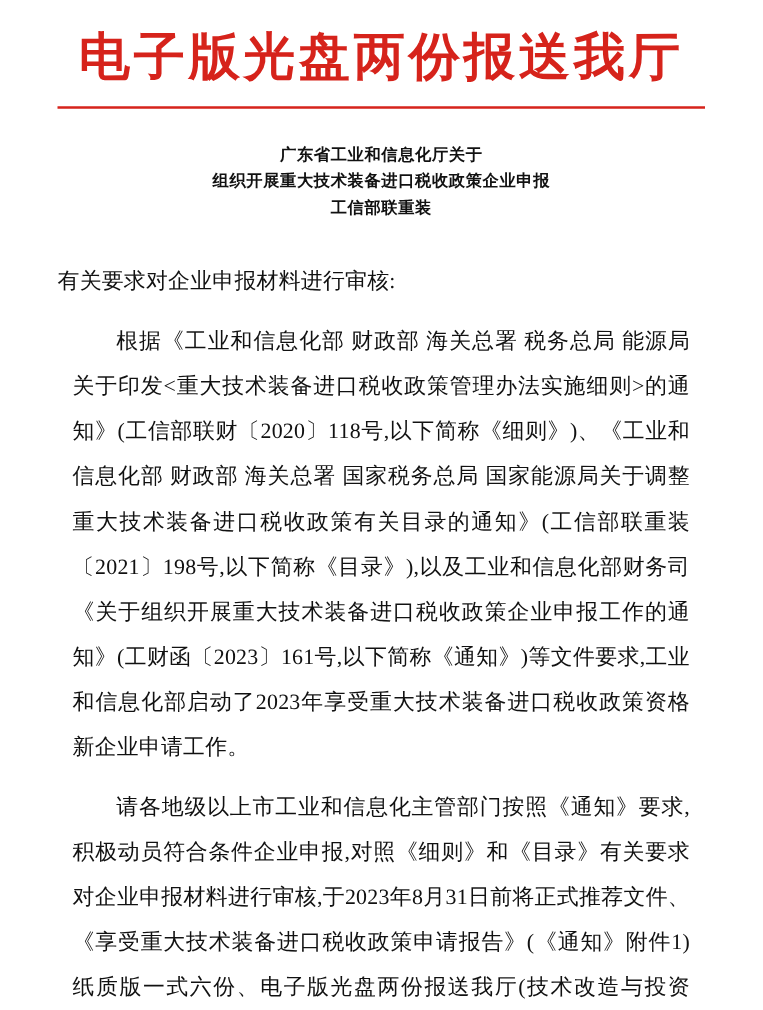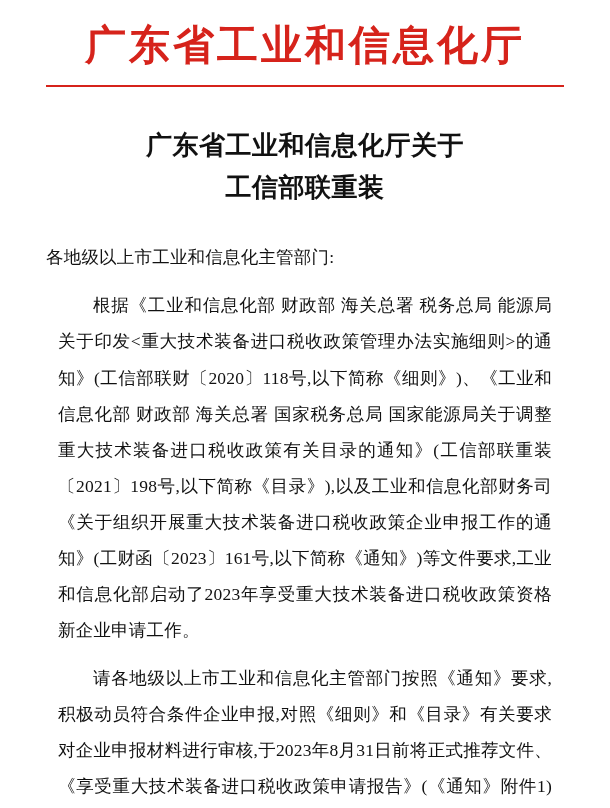--- a/index.html
+++ b/index.html
@@ -34,24 +34,24 @@
     line-height: 1.15;
     white-space: nowrap;
   }
   .letterhead-rule {
     margin-top: 16px;
     height: 2px;
     background: #d6231b;
     width: 100%;
   }
   .doc-title {
-    margin-top: 38px;
+    margin-top: 26px;
     text-align: center;
     font-weight: bold;
-    font-size: 26px;
+    font-size: 13px;
     line-height: 1.62;
     letter-spacing: 0.5px;
   }
   .doc-title .line {
     display: block;
     white-space: nowrap;
   }
   .body-text {
     margin-top: 30px;
     font-size: 17.5px;
@@ -67,28 +67,29 @@
     margin: 12px;
     text-indent: 2em;
   }
 </style>
 </head>
 <body>
 
 <div class="page">
 
   <div class="letterhead">
-    <div class="letterhead-title">广东省工业和信息化厅</div>
+    <div class="letterhead-title">电子版光盘两份报送我厅</div>
     <div class="letterhead-rule"></div>
   </div>
 
   <div class="doc-title">
     <span class="line">广东省工业和信息化厅关于</span>
+    <span class="line">组织开展重大技术装备进口税收政策企业申报</span>
     <span class="line">工信部联重装</span>
   </div>
 
   <div class="body-text">
-    <p class="salutation">各地级以上市工业和信息化主管部门:</p>
+    <p class="salutation">有关要求对企业申报材料进行审核:</p>
     <p class="para">根据《工业和信息化部 财政部 海关总署 税务总局 能源局关于印发&lt;重大技术装备进口税收政策管理办法实施细则&gt;的通知》(工信部联财〔2020〕118号,以下简称《细则》)、《工业和信息化部 财政部 海关总署 国家税务总局 国家能源局关于调整重大技术装备进口税收政策有关目录的通知》(工信部联重装〔2021〕198号,以下简称《目录》),以及工业和信息化部财务司《关于组织开展重大技术装备进口税收政策企业申报工作的通知》(工财函〔2023〕161号,以下简称《通知》)等文件要求,工业和信息化部启动了2023年享受重大技术装备进口税收政策资格新企业申请工作。</p>
     <p class="para">请各地级以上市工业和信息化主管部门按照《通知》要求,积极动员符合条件企业申报,对照《细则》和《目录》有关要求对企业申报材料进行审核,于2023年8月31日前将正式推荐文件、《享受重大技术装备进口税收政策申请报告》(《通知》附件1)纸质版一式六份、电子版光盘两份报送我厅(技术改造与投资处),逾期不予受理。其中,中央企业集团下属企业、核电项</p>
   </div>
 
 </div>
 
 </body></html>

